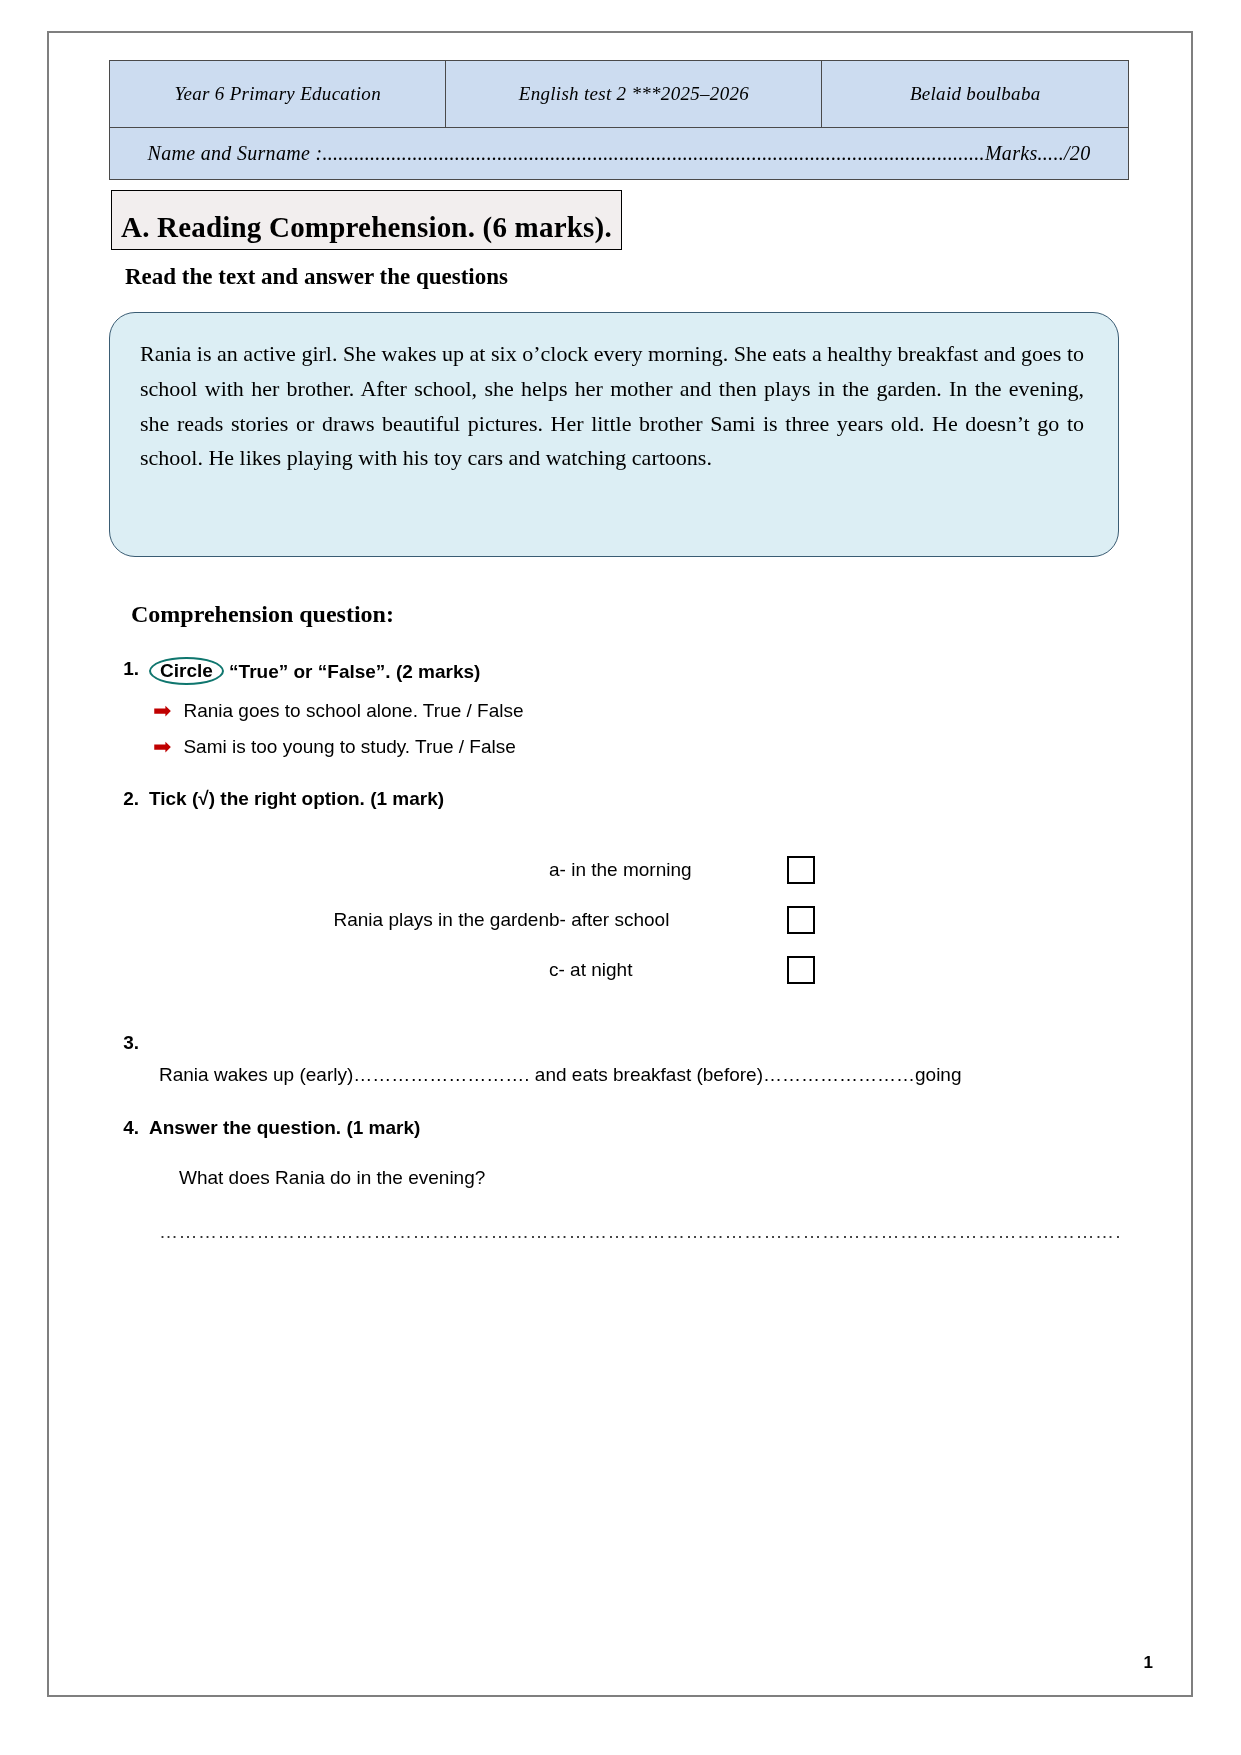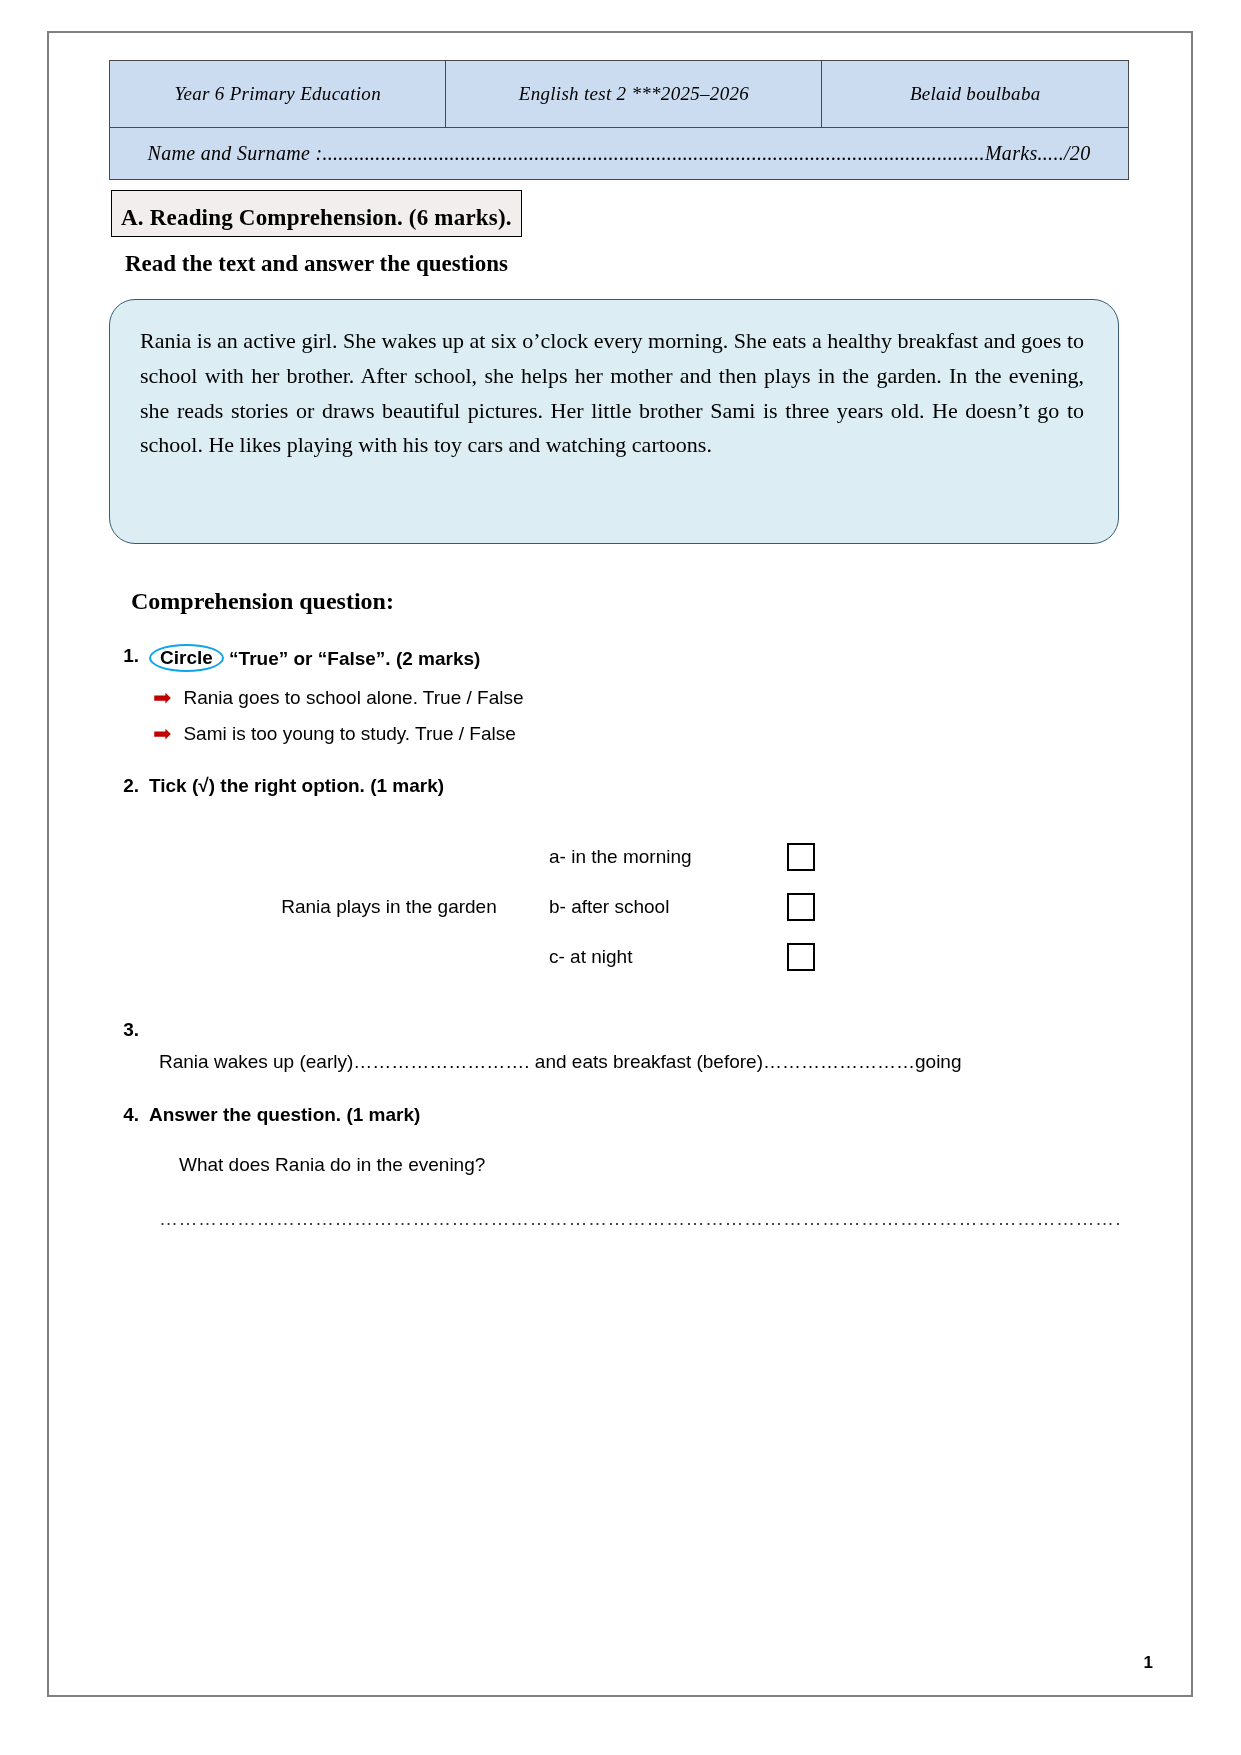--- a/index.html
+++ b/index.html
@@ -59,23 +59,23 @@
     overflow: hidden;
     display: block;
   }
 
   
   .sec-title {
     display: inline-block;
     margin: 10px 0 0 32px;
     border: 1px solid #000;
     background: #f2eeee;
-    padding: 14px 9px 5px 9px;
-    font-family: "Liberation Serif", serif;
-    font-size: 23px;
+    padding: 20px 9px 5px 9px;
+    font-family: "Liberation Serif", serif;
+    font-size: 29px;
     font-weight: bold;
     letter-spacing: .2px;
   }
   .read-instr {
     margin: 14px 0 0 46px;
     font-family: "Liberation Serif", serif;
     font-size: 23px;
     font-weight: bold;
   }
 
@@ -120,21 +120,21 @@
     text-align: right;
     padding-right: 10px;
     box-sizing: border-box;
   }
   .q-text {
     font-size: 19px;
     font-weight: bold;
   }
   .circled {
     display: inline-block;
-    border: 2px solid #0ea5e9;
+    border: 2px solid #0f766e;
     border-radius: 50%;
     padding: 2px 9px 3px 9px;
     line-height: 1;
     position: relative;
     top: -1px;
   }
 
   .bullet-line {
     display: flex;
     align-items: center;
@@ -150,21 +150,21 @@
 
   
   .tick-block {
     margin-top: 46px;
     display: flex;
     align-items: center;
   }
   .tick-left {
     width: 470px;
     flex: 0 0 470px;
-    text-align: center;
+    text-align: right;
     padding-left: 150px;
     box-sizing: border-box;
     font-size: 19px;
   }
   .tick-right {
     display: flex;
     flex-direction: column;
     gap: 22px;
   }
   .tick-opt {

